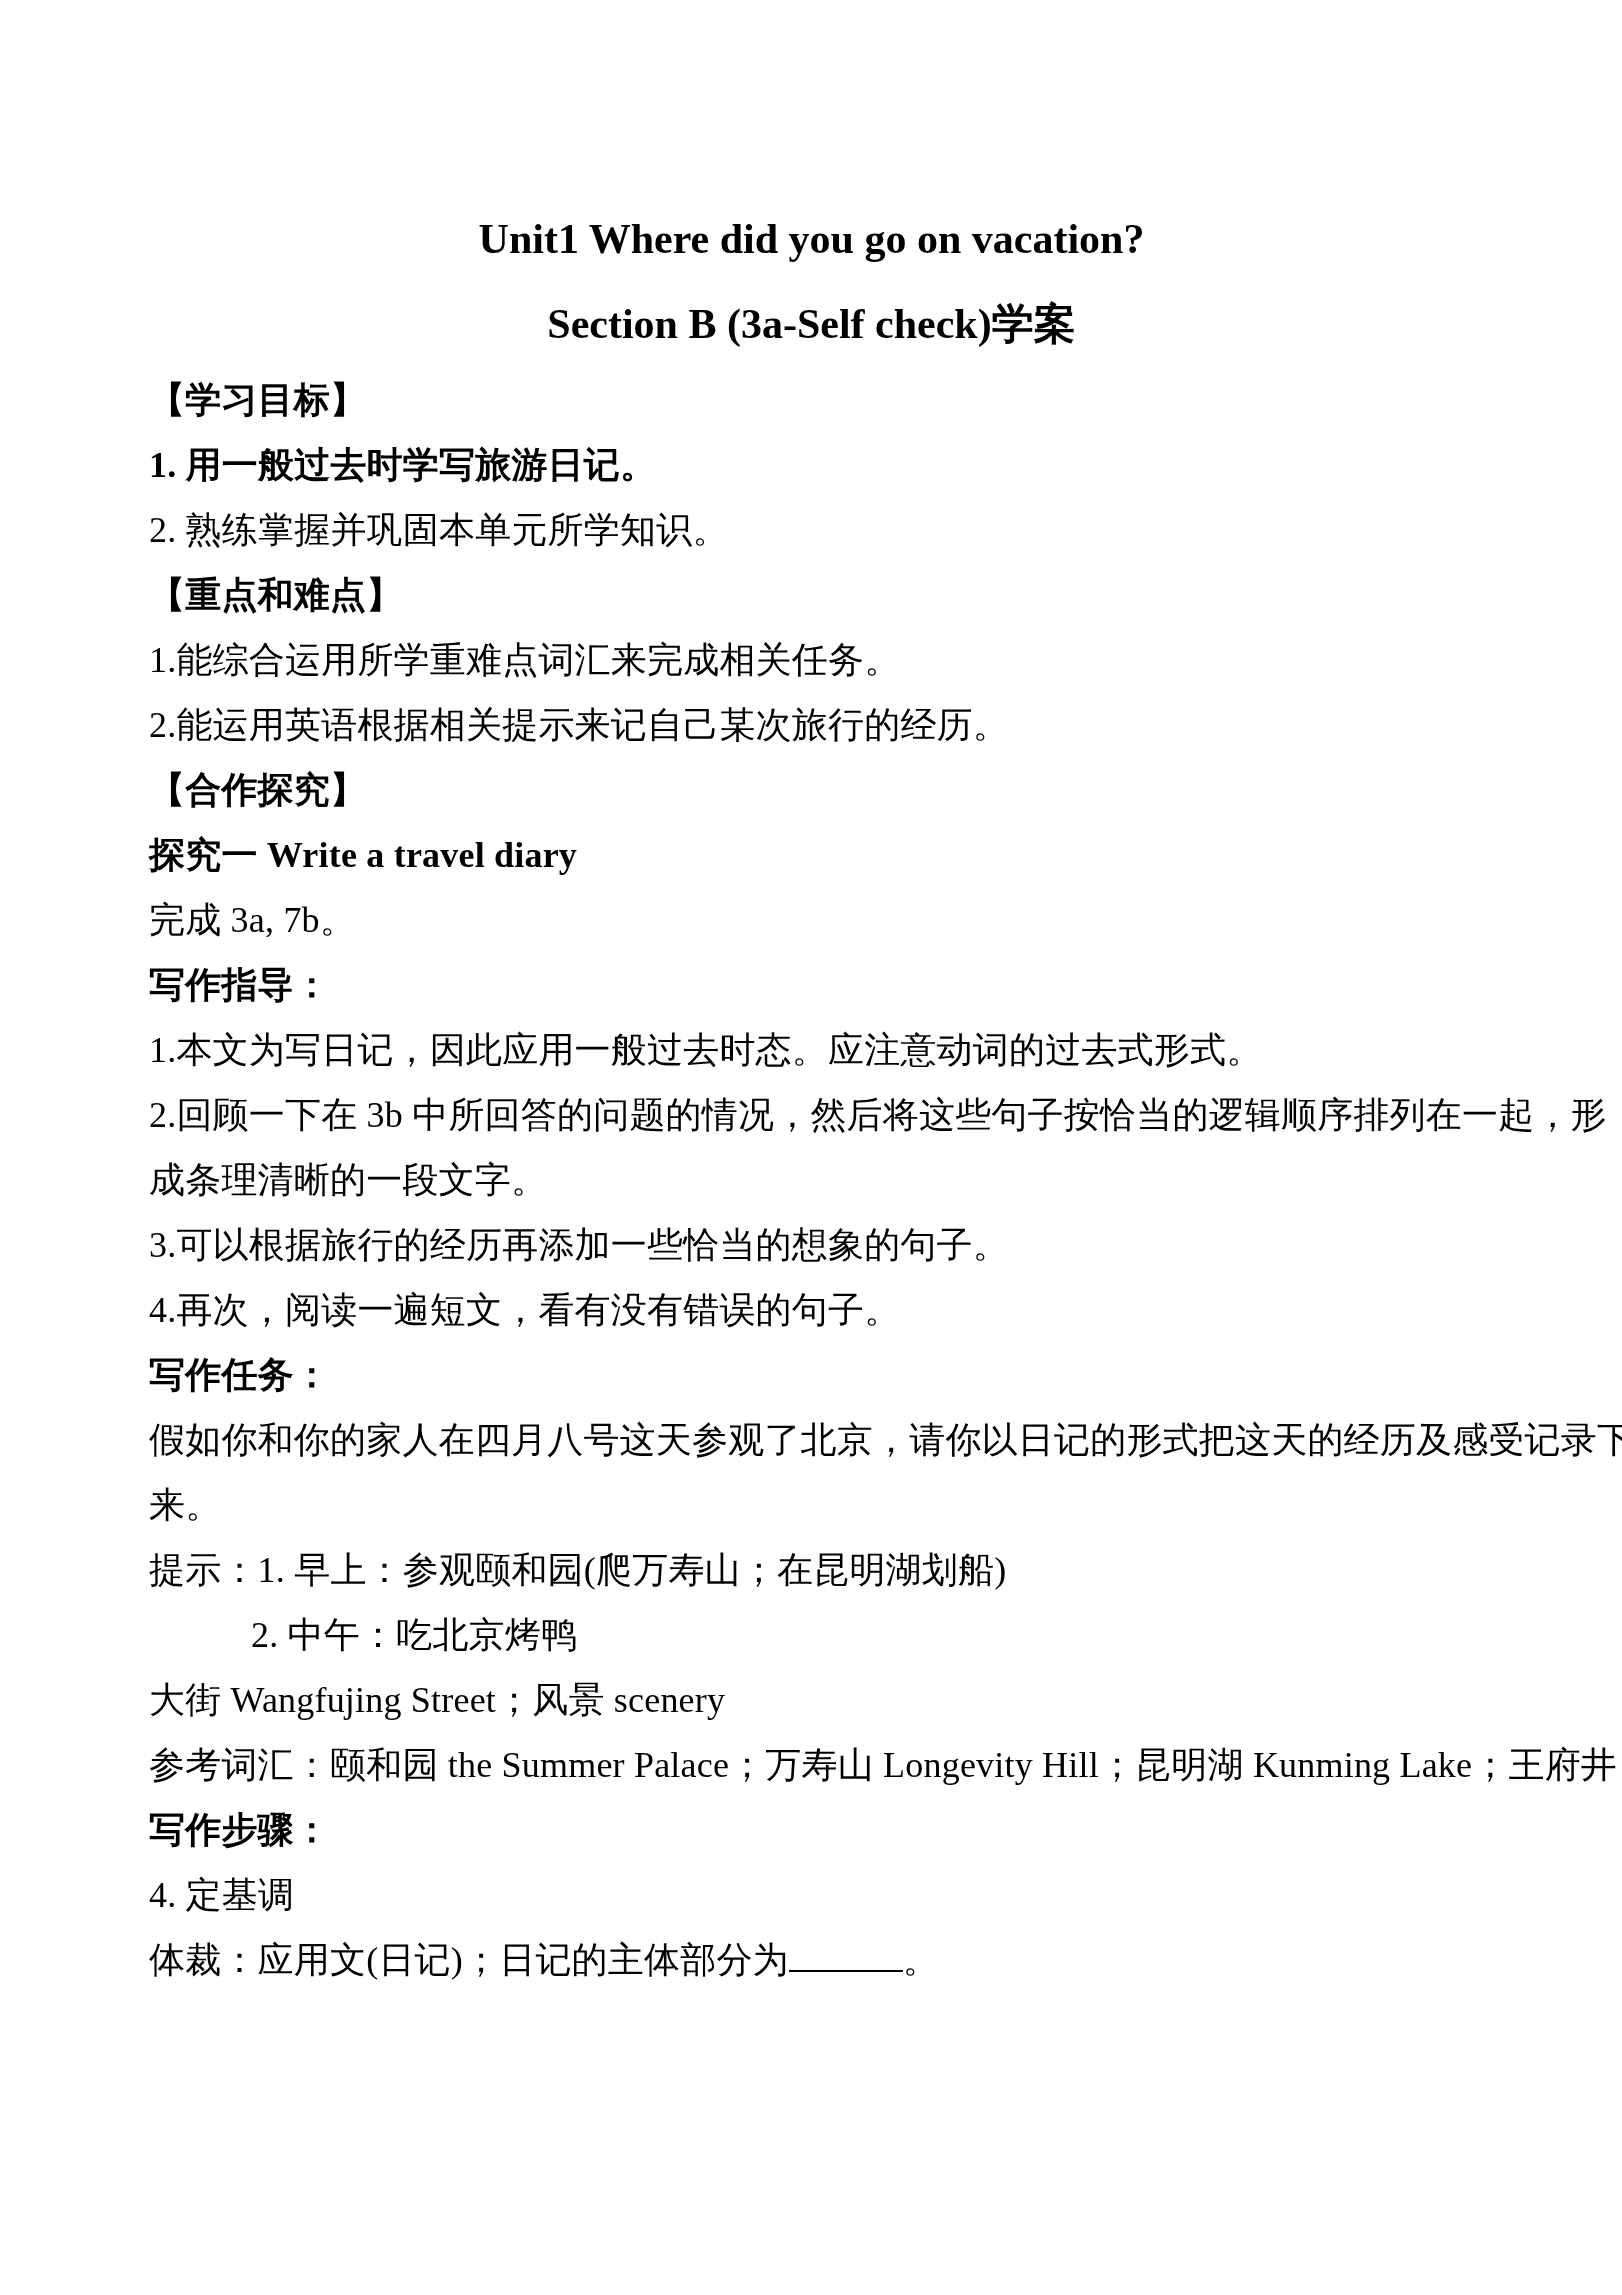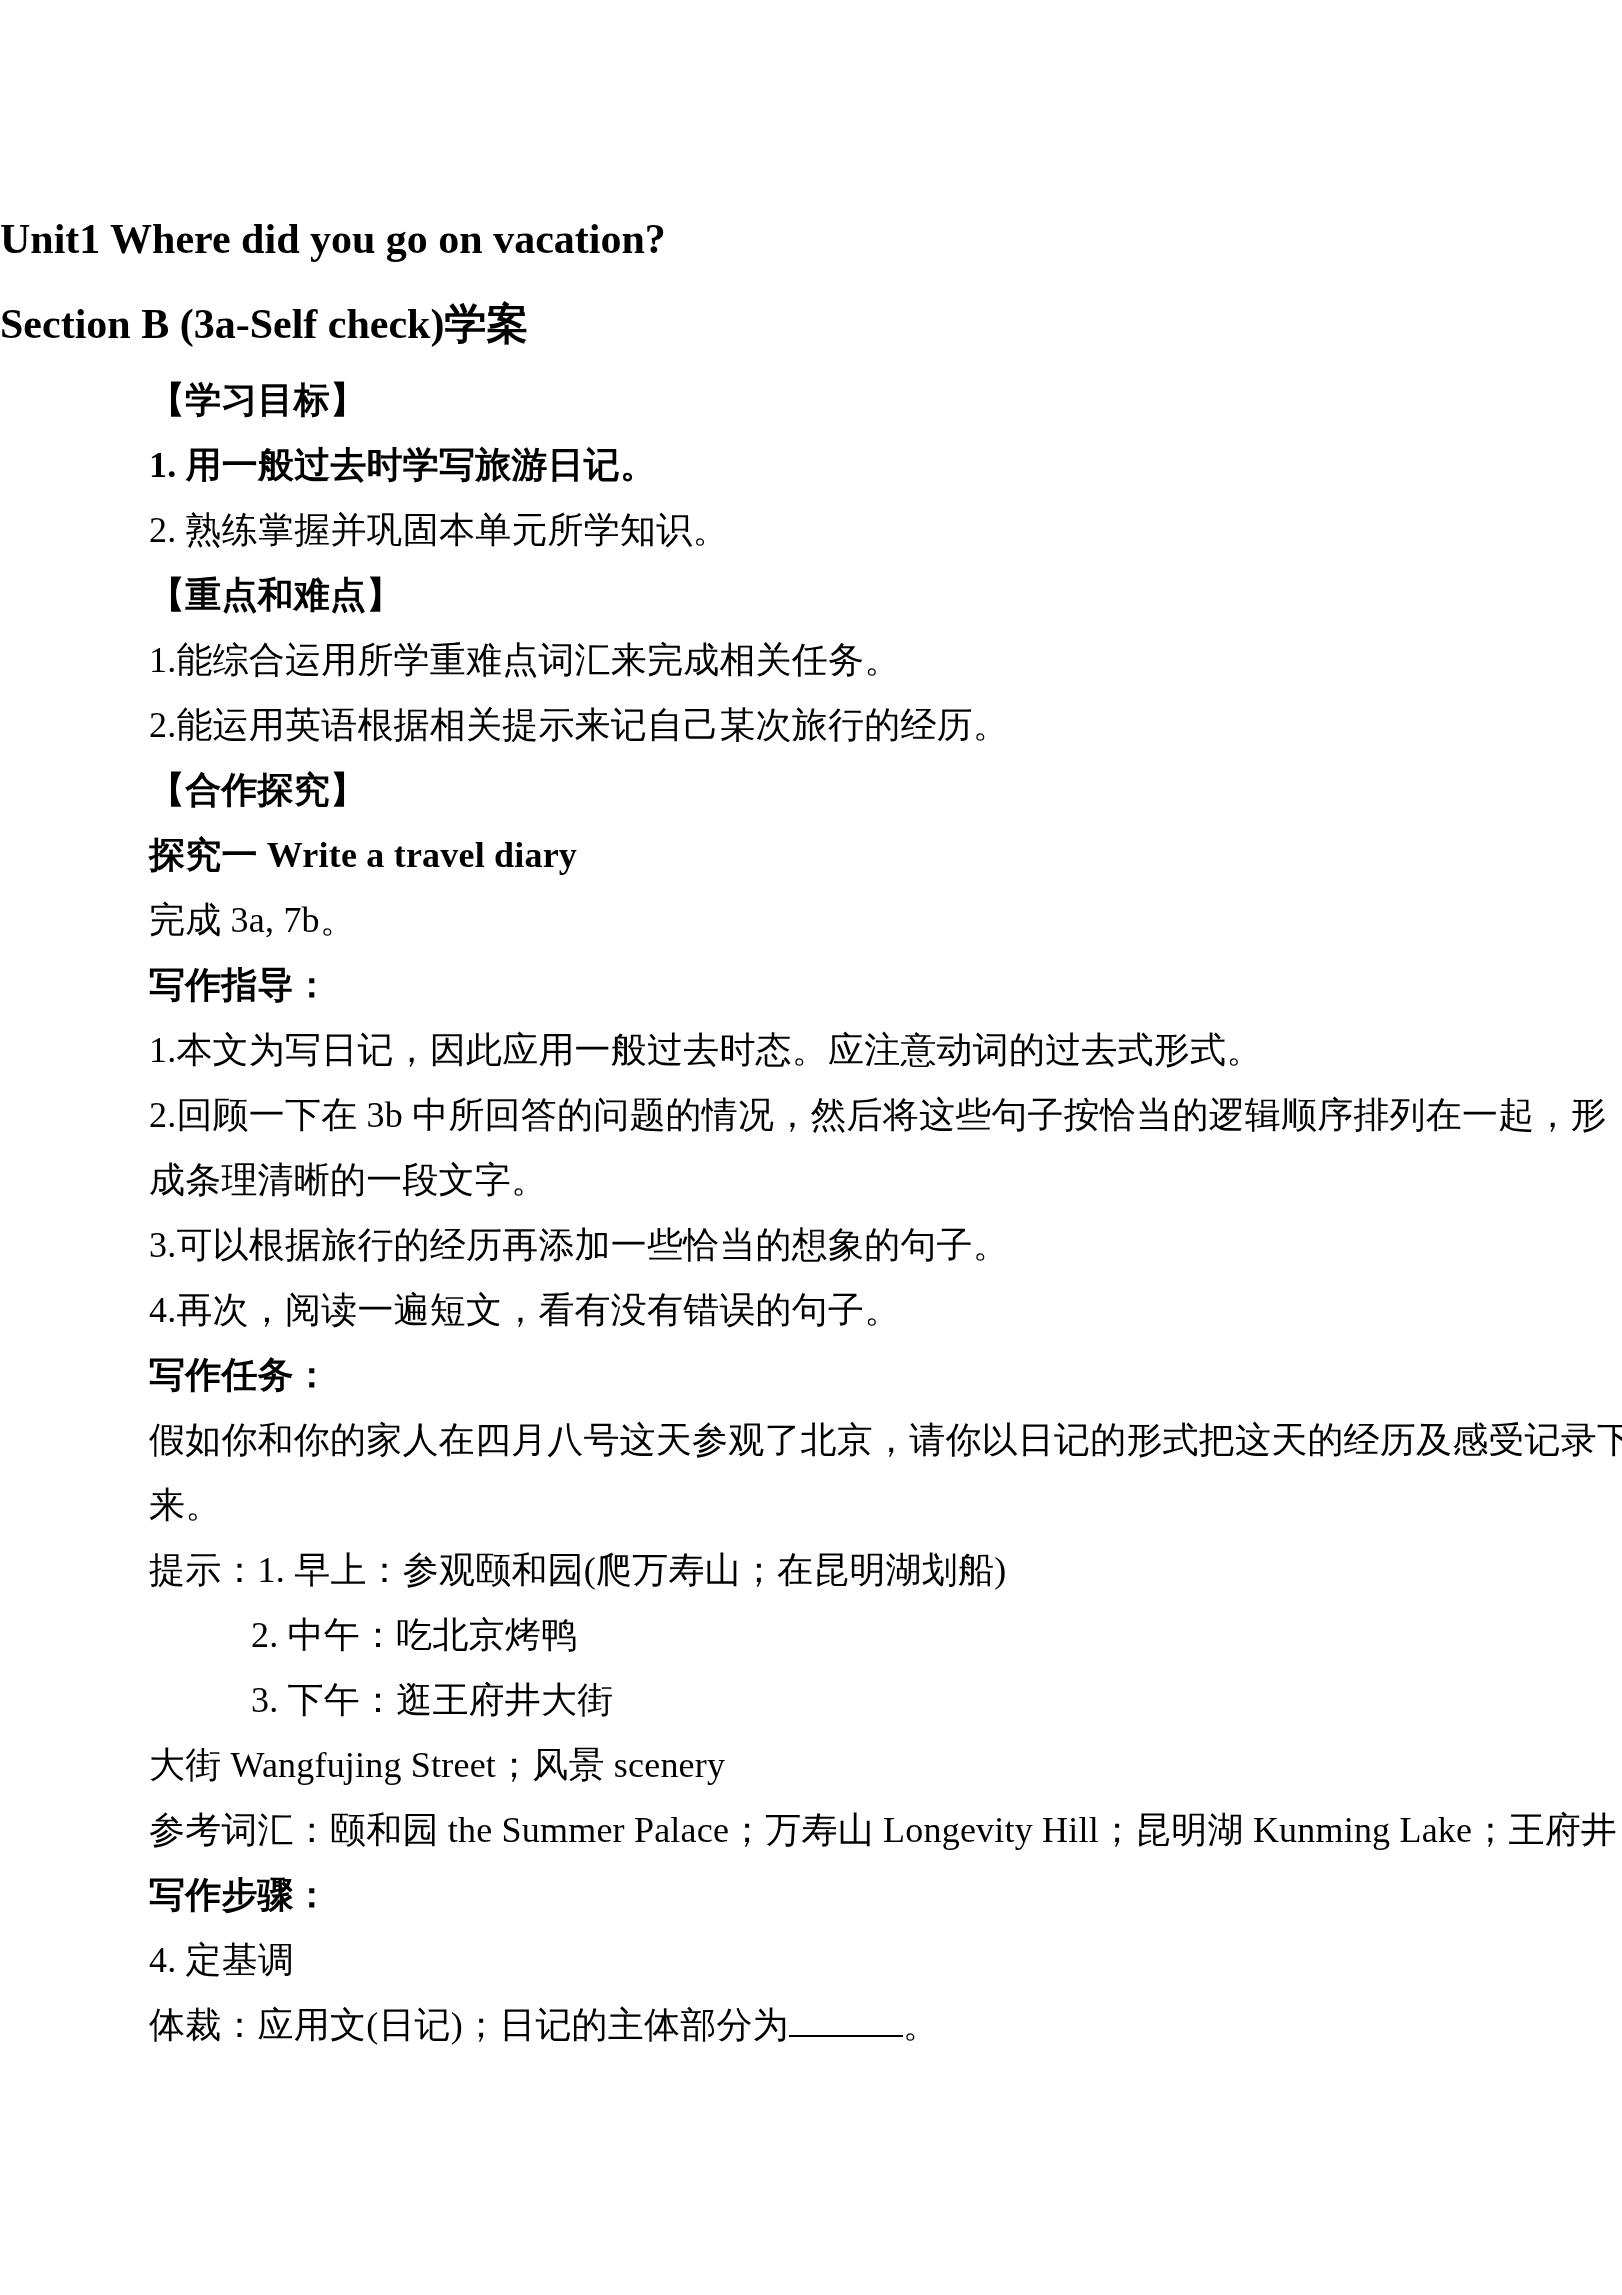--- a/index.html
+++ b/index.html
@@ -20,21 +20,21 @@
       left: 0;
       top: 0;
       width: 1623px;
       height: 2295px;
       background: #ffffff;
     }
     .title {
       position: absolute;
       left: 0;
       width: 1623px;
-      text-align: left;
+      text-align: center;
       font-weight: bold;
       font-size: 42px;
       line-height: 54px;
       white-space: nowrap;
     }
     .title-1 { top: 212px; }
     .title-2 { top: 297px; }
 
     .body {
       position: absolute;
@@ -88,21 +88,20 @@
     <div class="line">3.可以根据旅行的经历再添加一些恰当的想象的句子。</div>
     <div class="line">4.再次，阅读一遍短文，看有没有错误的句子。</div>
 
     <div class="line bold">写作任务：</div>
     <div class="line">假如你和你的家人在四月八号这天参观了北京，请你以日记的形式把这天的经历及感受记录下</div>
     <div class="line">来。</div>
     <div class="line">
       <span>提示：</span><span>1. 早上：参观颐和园(爬万寿山；在昆明湖划船)</span>
     </div>
     <div class="line indent">2. 中午：吃北京烤鸭</div>
-    <div class="line indent">3. 下午：逛王府井大街</div>
     <div class="line">大街 Wangfujing Street；风景 scenery</div>
     <div class="line">参考词汇：颐和园 the Summer Palace；万寿山 Longevity Hill；昆明湖 Kunming Lake；王府井</div>
 
     <div class="line bold">写作步骤：</div>
     <div class="line">4. 定基调</div>
     <div class="line">
       <span>体裁：应用文(日记)；日记的主体部分为</span><span class="blank"></span><span>。</span>
     </div>
 
   </div>

